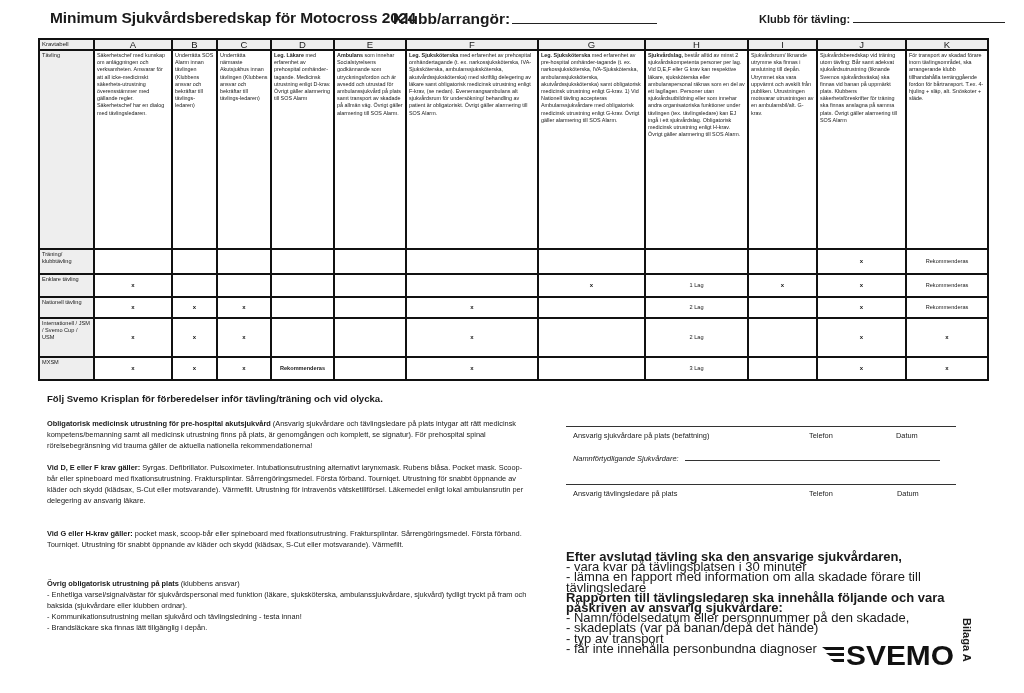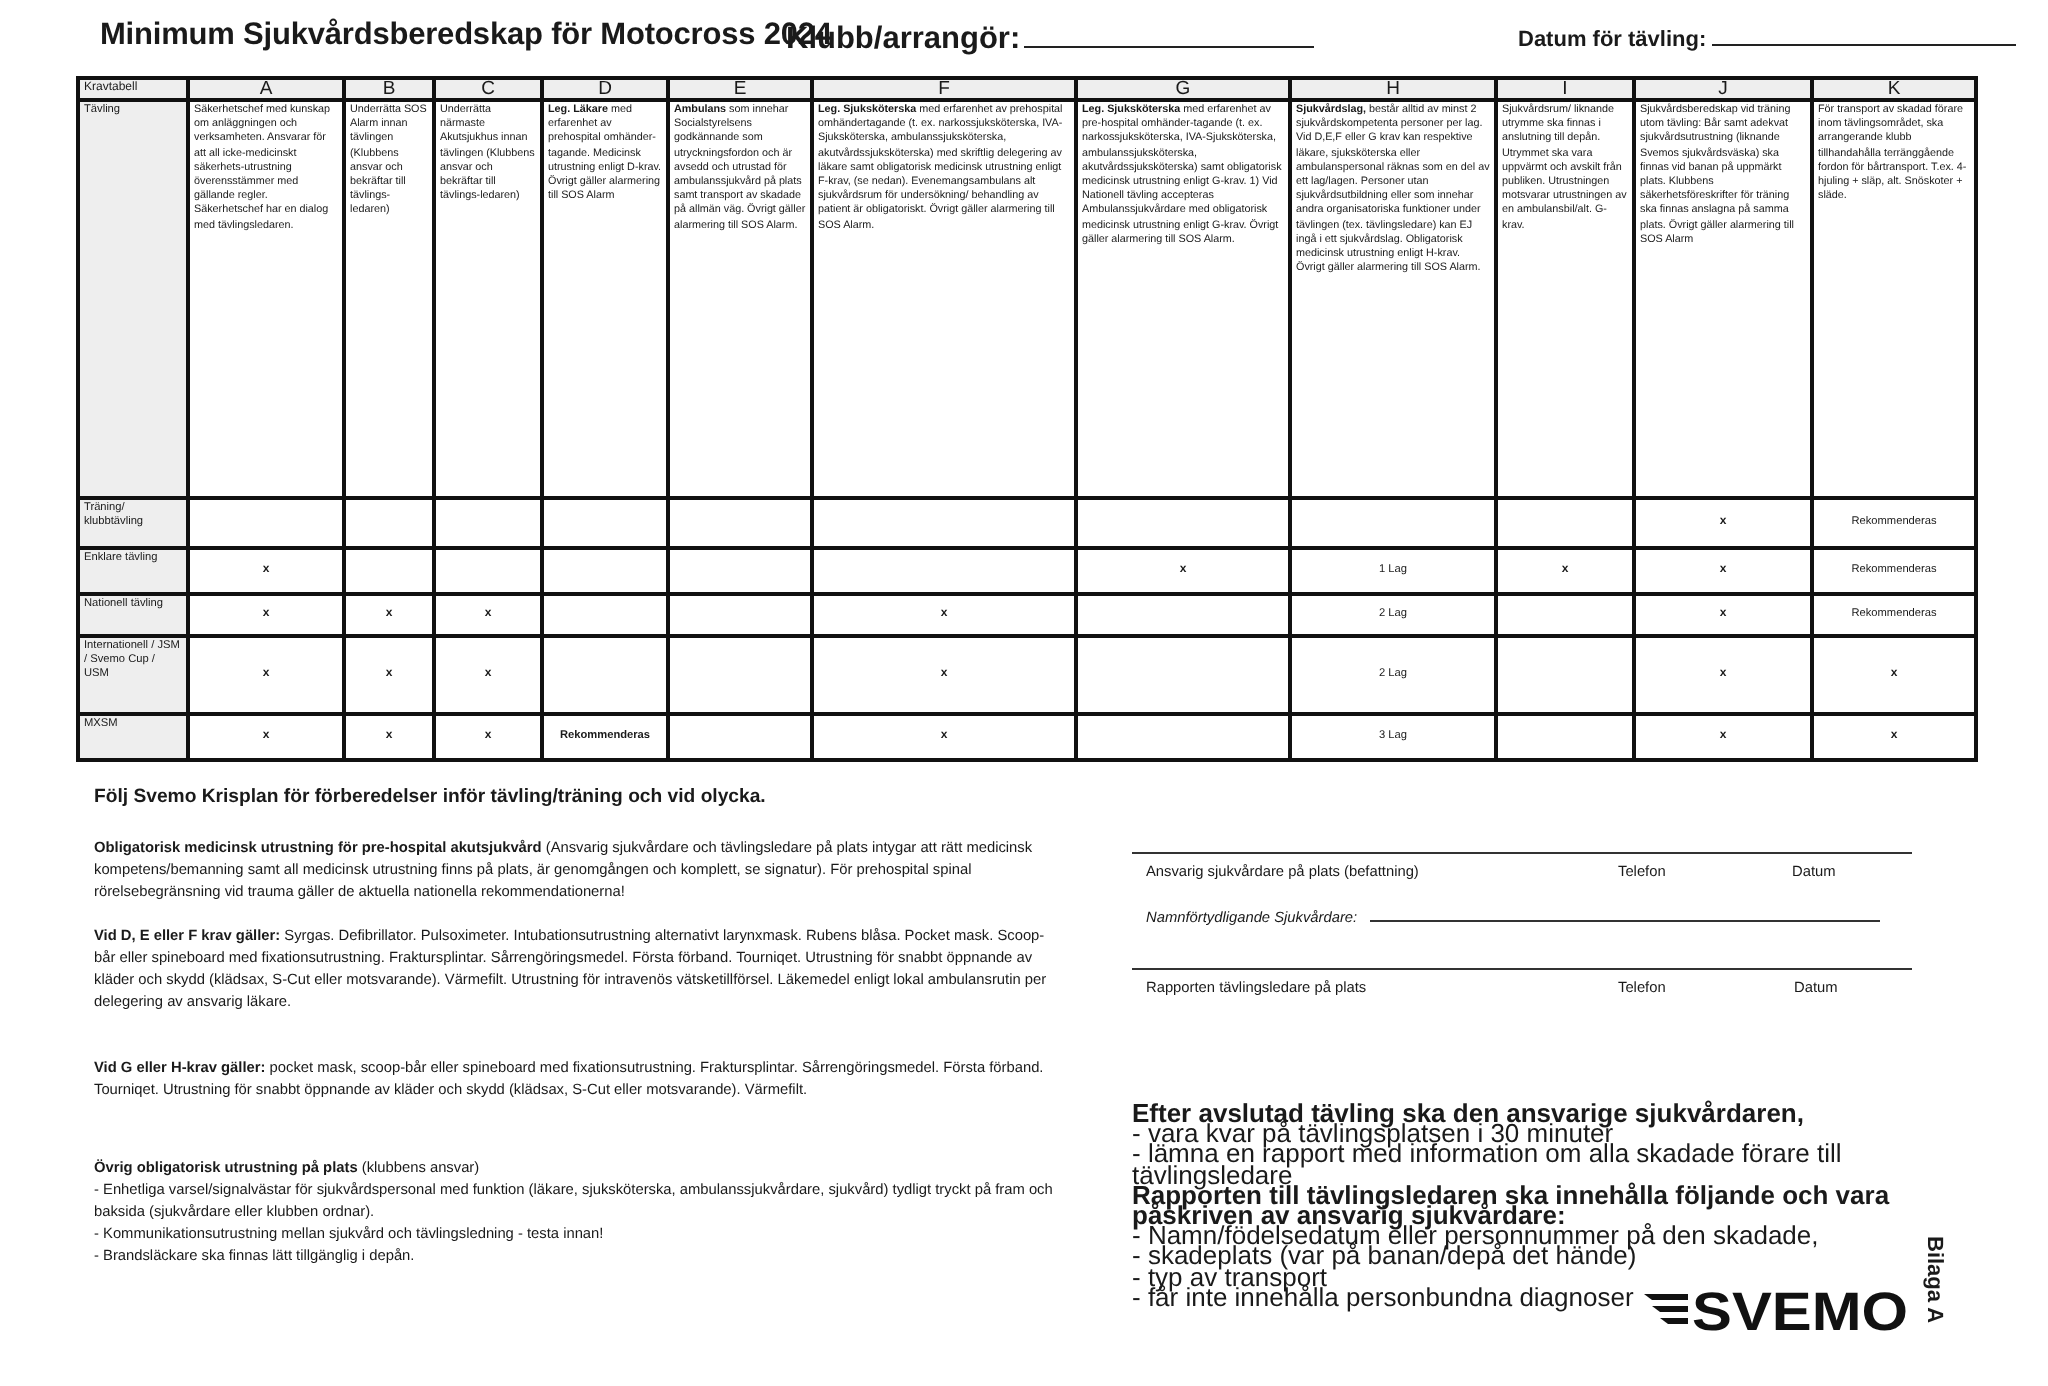--- a/index.html
+++ b/index.html
@@ -26,21 +26,21 @@
   .sigline { position:absolute; left:566px; width:390px; border-top:1px solid #333; }
   .right { position:absolute; left:566px; top:552px; font-size:13px; line-height:10.2px; width:420px; }
   .logo { position:absolute; left:822px; top:642px; }
   .bilaga { position:absolute; left:961px; top:640px; font-size:11px; font-weight:bold; transform-origin:left top; transform:rotate(90deg) translate(-22px,-12px); white-space:nowrap; }
 </style>
 </head>
 <body>
 
 <div class="title">Minimum Sjukvårdsberedskap för Motocross 2024</div>
 <div class="club"><span>Klubb/arrangör:</span><span class="line"></span></div>
-<div class="date"><span>Datum för tävling:</span><span class="line"></span></div>
+<div class="date"><span>Klubb för tävling:</span><span class="line"></span></div>
 
 <table class="krav">
   <colgroup>
     <col style="width:55px">
       <col style="width:78px">
       <col style="width:45px">
       <col style="width:54px">
       <col style="width:63px">
       <col style="width:72px">
       <col style="width:132px">
@@ -171,21 +171,21 @@
   <span>Ansvarig sjukvårdare på plats (befattning)</span>
   <span style="position:absolute;left:236px">Telefon</span>
   <span style="position:absolute;left:323px">Datum</span>
 </div>
 <div class="sig" style="top:452px">
   <i>Namnförtydligande Sjukvårdare:</i>
   <span style="display:inline-block;width:255px;border-bottom:1px solid #333;height:8px;margin-left:4px"></span>
 </div>
 <div class="sigline" style="top:484px"></div>
 <div class="sig" style="top:489px">
-  <span>Rapporten tävlingsledare på plats</span>
+  <span>Ansvarig tävlingsledare på plats</span>
   <span style="position:absolute;left:236px">Telefon</span>
   <span style="position:absolute;left:324px">Datum</span>
 </div>
 
 <div class="right">
   <div style="font-weight:bold">Efter avslutad tävling ska den ansvarige sjukvårdaren,</div>
   <div>- vara kvar på tävlingsplatsen i 30 minuter</div>
   <div>- lämna en rapport med information om alla skadade förare till tävlingsledare</div>
   <div style="font-weight:bold">Rapporten till tävlingsledaren ska innehålla följande och vara påskriven av ansvarig sjukvårdare:</div>
   <div>- Namn/födelsedatum eller personnummer på den skadade,</div>

